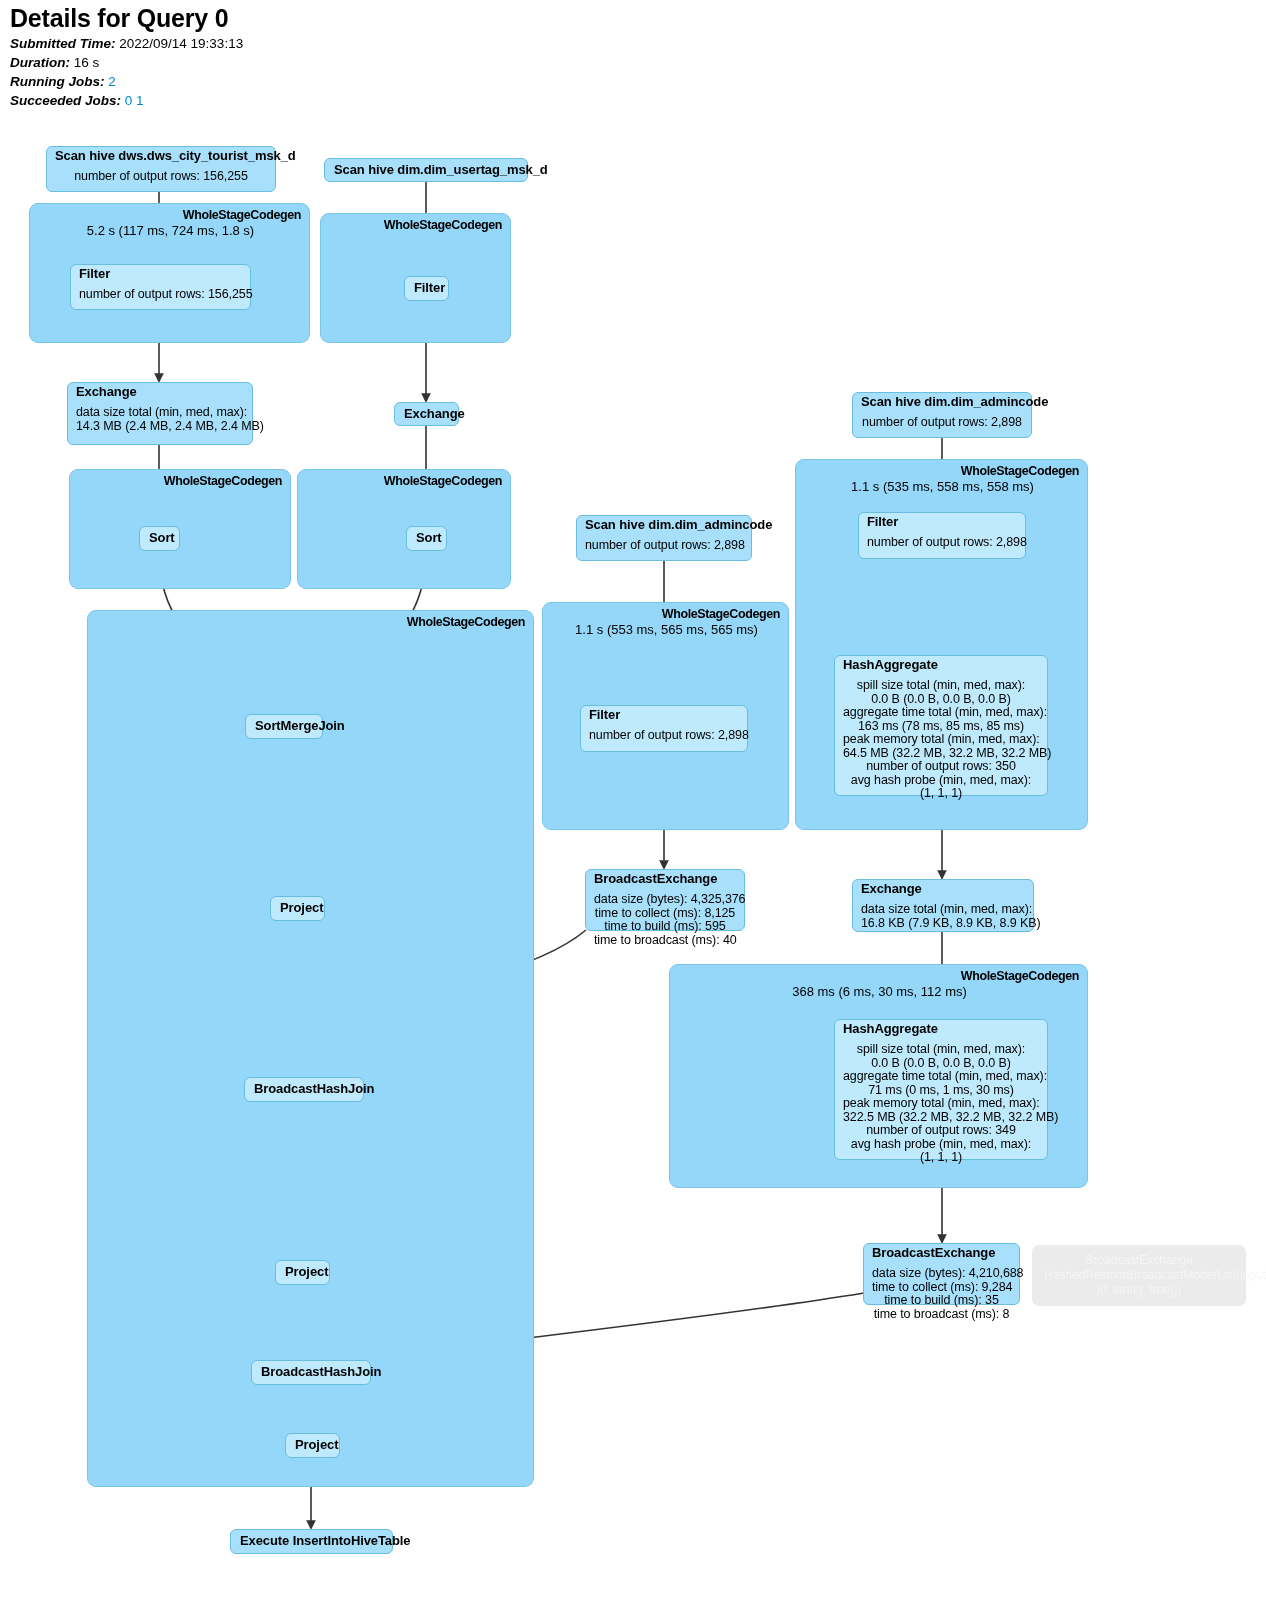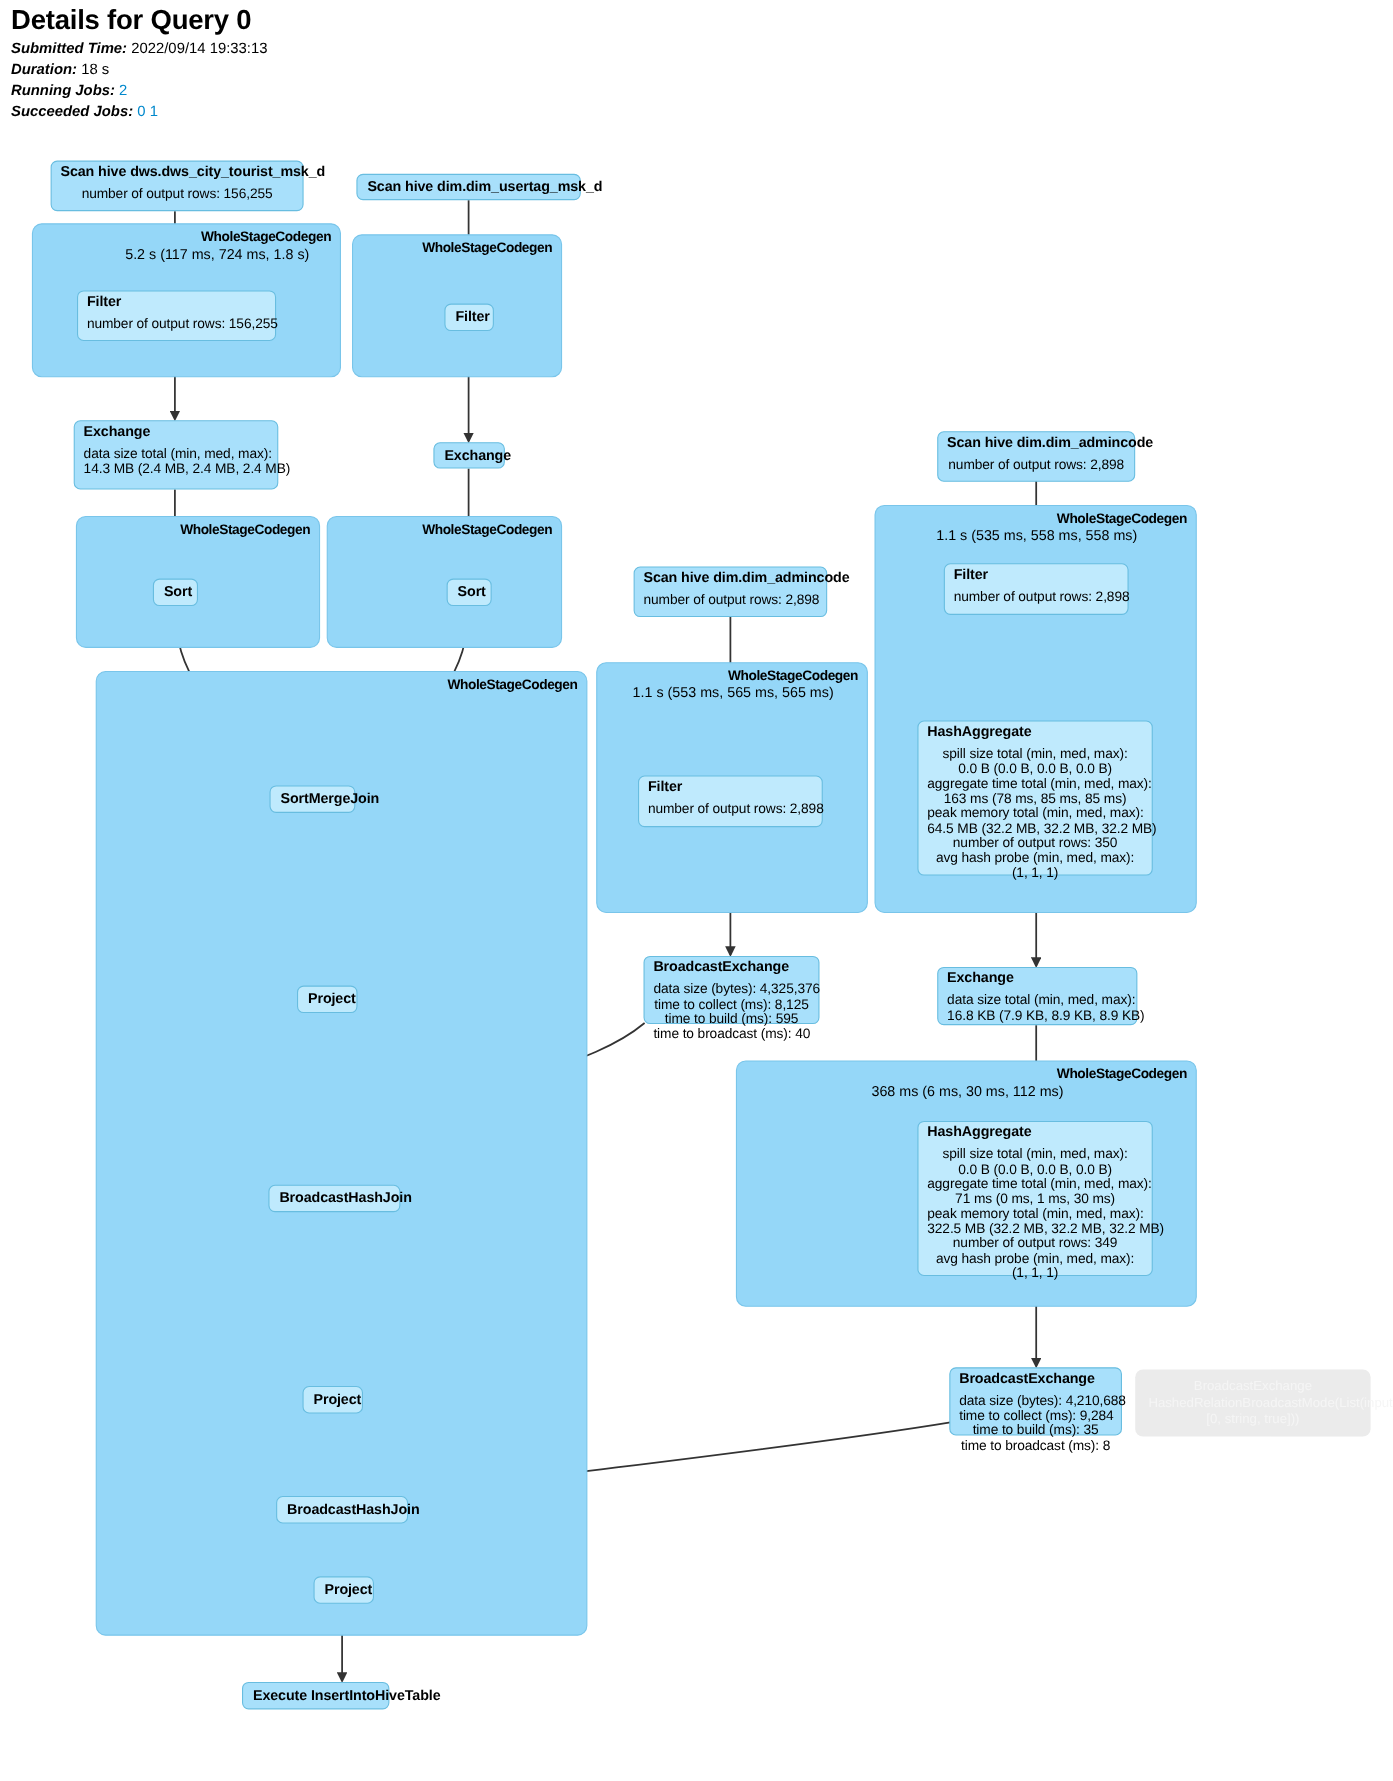--- a/index.html
+++ b/index.html
@@ -134,21 +134,21 @@
 <body>
 
 <div id="header">
   <h1 id="page-title">Details for Query 0</h1>
   <div class="meta-line">
     <span class="meta-label">Submitted Time:</span>
     <span class="meta-value">2022/09/14 19:33:13</span>
   </div>
   <div class="meta-line">
     <span class="meta-label">Duration:</span>
-    <span class="meta-value">18 s</span>
+    <span class="meta-value">16 s</span>
   </div>
   <div class="meta-line">
     <span class="meta-label">Running Jobs:</span>
     <a class="job-link">2</a>
   </div>
   <div class="meta-line">
     <span class="meta-label">Succeeded Jobs:</span>
     <a class="job-link">0</a>
     <a class="job-link">1</a>
   </div>
@@ -207,21 +207,21 @@
       <path d="M942,796 L942,878"></path>
 
       <path d="M942,932 L942,1019"></path>
 
       <path d="M942,1160 L942,1242"></path>
     </g>
   </svg>
 
   <div class="cluster" style="left:29px; top:203px; width:281px; height:140px;">
     <span class="cluster-label">WholeStageCodegen</span>
-    <span class="cluster-sub" style="left:12px; width:281px;padding-left:15px;">5.2 s (117 ms, 724 ms, 1.8 s)</span>
+    <span class="cluster-sub" style="left:0; width:281px;">5.2 s (117 ms, 724 ms, 1.8 s)</span>
   </div>
 
   <div class="cluster" style="left:320px; top:213px; width:191px; height:130px;">
     <span class="cluster-label">WholeStageCodegen</span>
   </div>
 
   <div class="cluster" style="left:69px; top:469px; width:222px; height:120px;">
     <span class="cluster-label">WholeStageCodegen</span>
   </div>
 
@@ -301,21 +301,21 @@
   </div>
 
   <div class="node light compact" style="left:251px; top:1360px; width:120px; height:25px;">
     <div class="node-title">BroadcastHashJoin</div>
   </div>
 
   <div class="node light compact" style="left:285px; top:1433px; width:55px; height:25px;">
     <div class="node-title">Project</div>
   </div>
 
-  <div class="node compact" style="left:220px; top:1529px; width:134px; height:25px;">
+  <div class="node compact" style="left:230px; top:1529px; width:163px; height:25px;">
     <div class="node-title">Execute InsertIntoHiveTable</div>
   </div>
 
   <div class="node" style="left:576px; top:515px; width:176px; height:46px;">
     <div class="node-title">Scan hive dim.dim_admincode</div>
     <div class="node-metrics">number of output rows: 2,898</div>
   </div>
 
   <div class="node light" style="left:580px; top:705px; width:168px; height:47px;">
     <div class="node-title">Filter</div>

